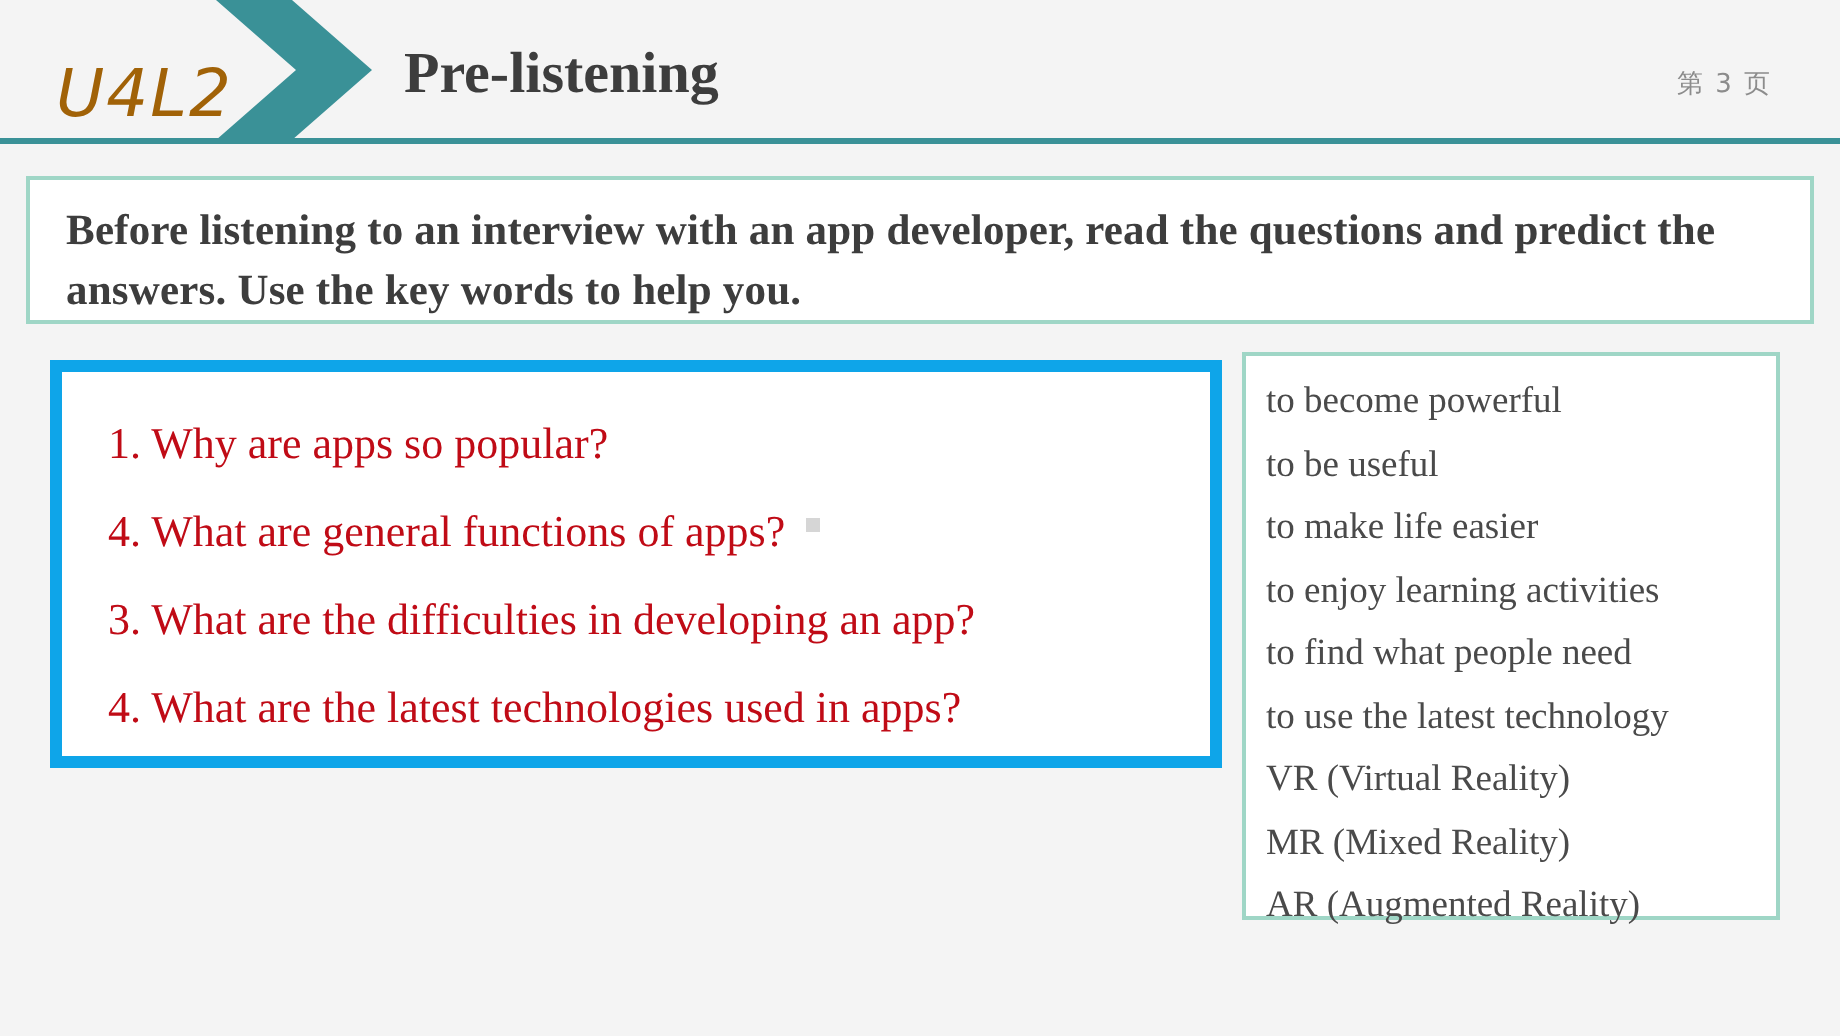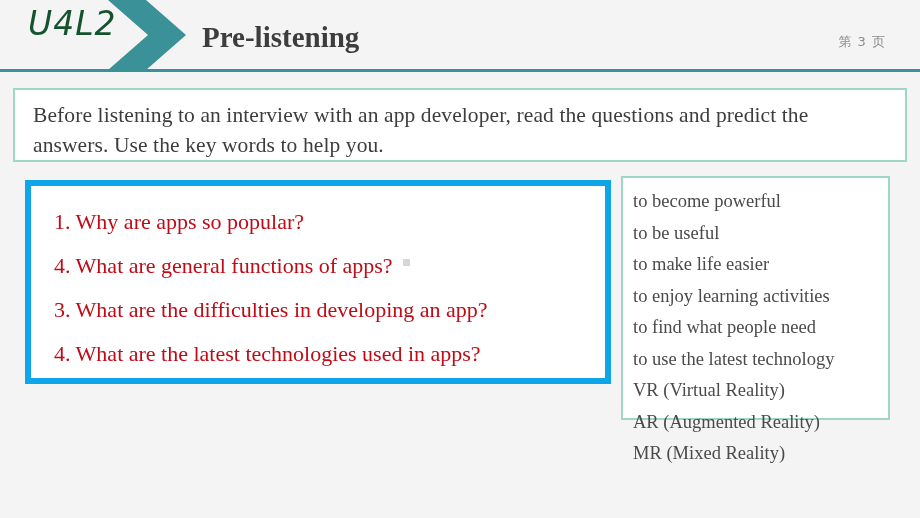--- a/index.html
+++ b/index.html
@@ -36,27 +36,27 @@
     position: absolute;
     left: 0;
     top: 69px;
     width: 920px;
     height: 3px;
     background: #3a9197;
   }
   .lesson-code {
     position: absolute;
     left: 28px;
-    top: 2px;
+    top: 25px;
     font-family: "DejaVu Sans", sans-serif;
     font-size: 33px;
     font-weight: 400;
     font-style: italic;
     letter-spacing: 1px;
-    color: #14532d;
+    color: #a16207;
     line-height: 44px;
     white-space: nowrap;
   }
   .chevron {
     position: absolute;
     left: 108px;
     top: 0px;
     width: 80px;
     height: 70px;
   }
@@ -90,21 +90,21 @@
     width: 894px;
     height: 74px;
     box-sizing: border-box;
     background: #ffffff;
     border: 2px solid #9fd6c6;
     padding: 10px 18px 8px 18px;
   }
   .instruction-text {
     font-family: "Liberation Serif", serif;
     font-size: 21.5px;
-    font-weight: normal;
+    font-weight: bold;
     color: #3d3d3d;
     line-height: 30px;
     letter-spacing: 0.1px;
   }
 
   
   .questions-box {
     position: absolute;
     left: 25px;
     top: 180px;
@@ -132,21 +132,21 @@
     vertical-align: 7px;
     margin-left: 10px;
   }
 
   
   .keywords-box {
     position: absolute;
     left: 621px;
     top: 176px;
     width: 269px;
-    height: 244px;
+    height: 284px;
     box-sizing: border-box;
     background: #ffffff;
     border: 2px solid #9fd6c6;
     padding: 8px 0 6px 10px;
   }
   .keyword-item {
     font-family: "Liberation Serif", serif;
     font-size: 18.5px;
     color: #4a4a4a;
     line-height: 31.5px;
@@ -195,17 +195,17 @@
   </div>
 
   <div class="keywords-box">
     <div class="keyword-item">to become powerful</div>
     <div class="keyword-item">to be useful</div>
     <div class="keyword-item">to make life easier</div>
     <div class="keyword-item">to enjoy learning activities</div>
     <div class="keyword-item">to find what people need</div>
     <div class="keyword-item">to use the latest technology</div>
     <div class="keyword-item">VR (Virtual Reality)</div>
+    <div class="keyword-item">MR (Mixed Reality)</div>
     <div class="keyword-item">AR (Augmented Reality)</div>
-    <div class="keyword-item">MR (Mixed Reality)</div>
   </div>
 
 </div>
 
 </body></html>

